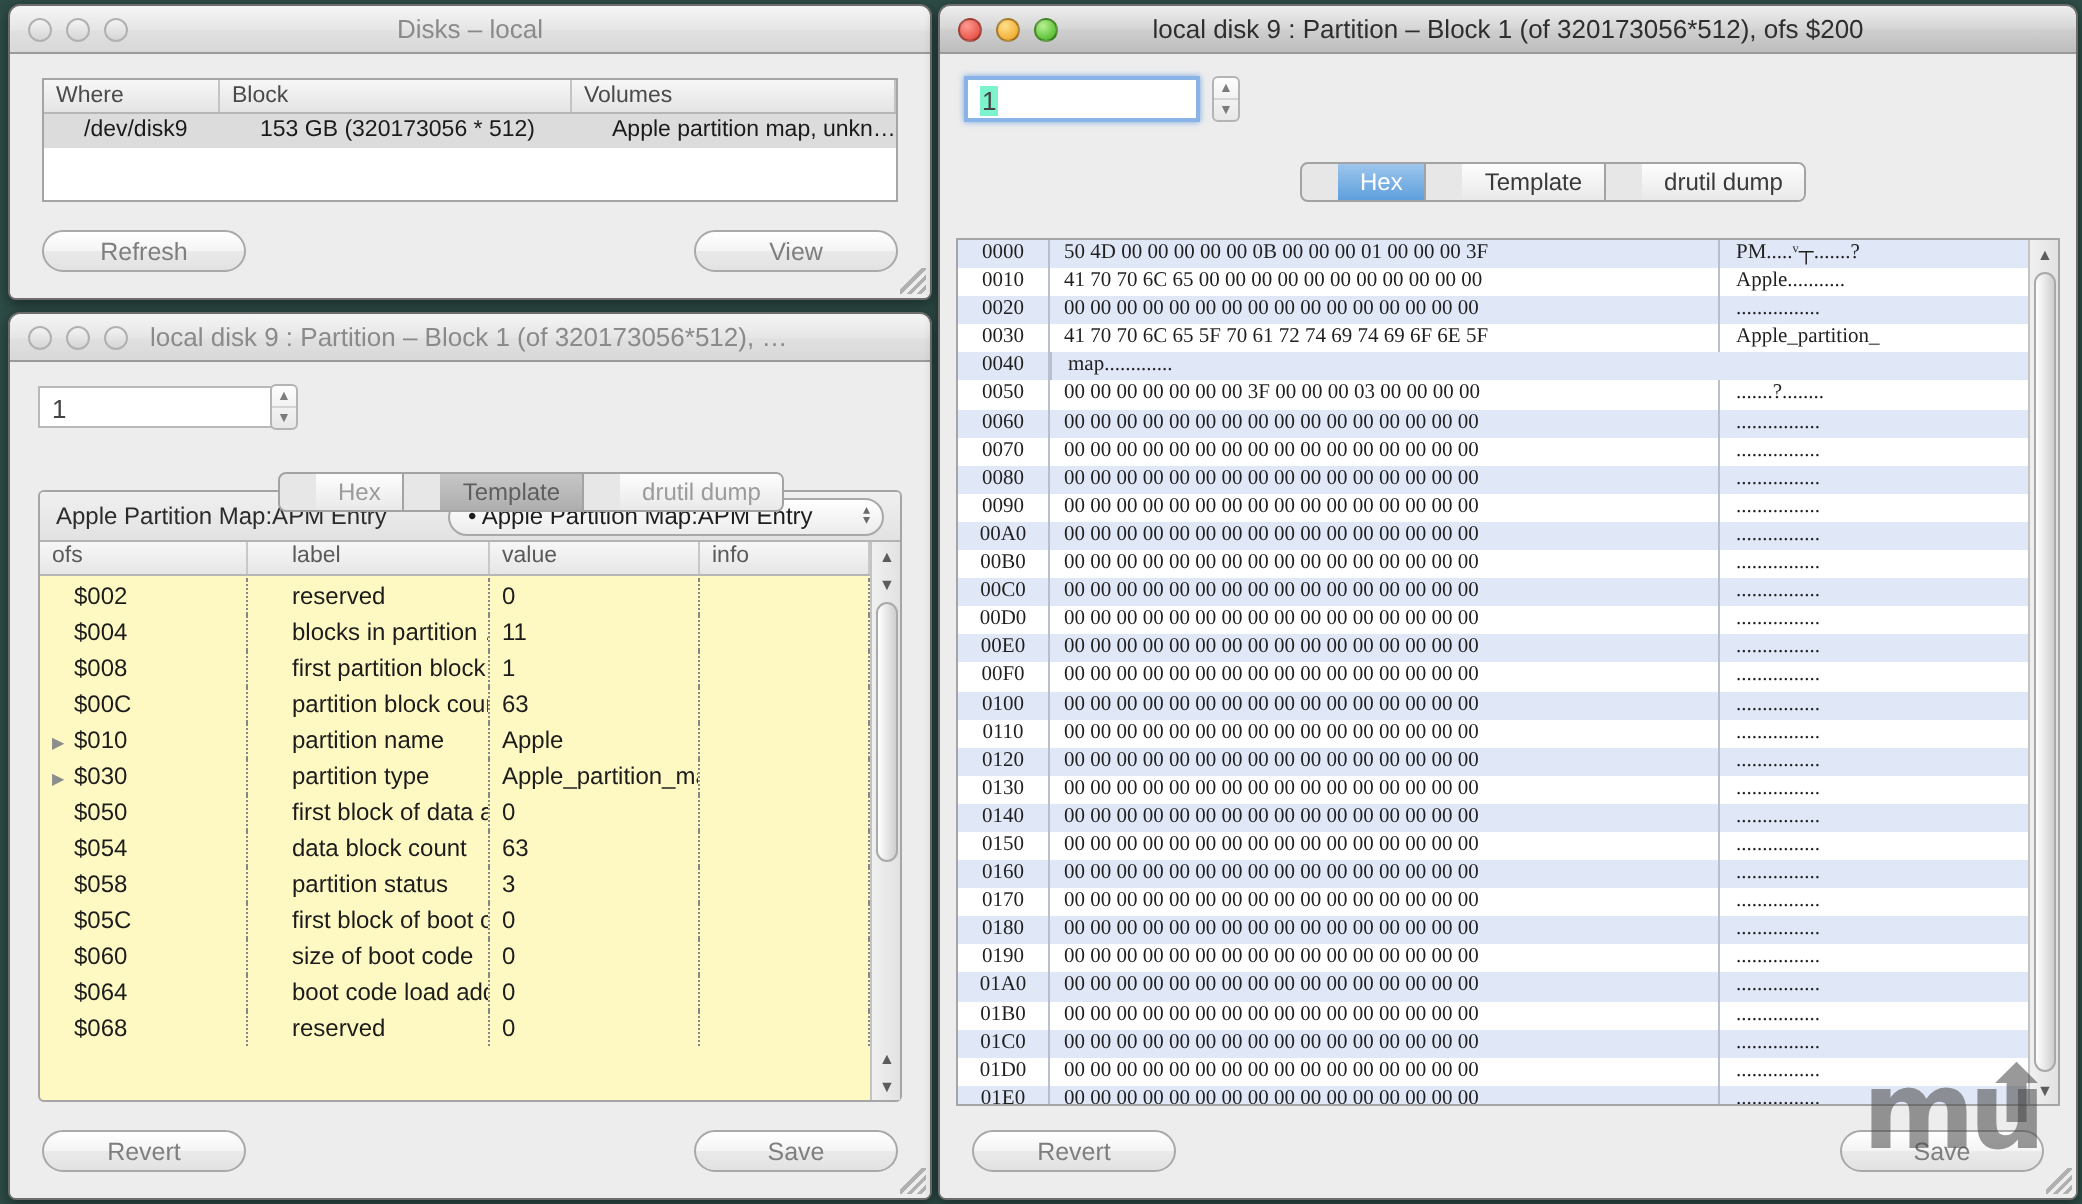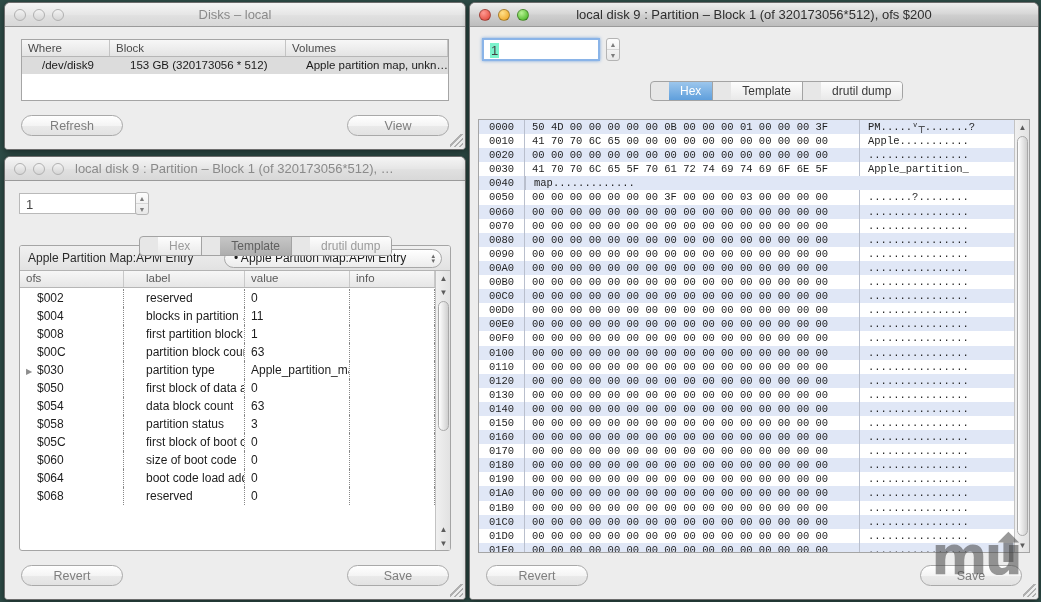--- a/index.html
+++ b/index.html
@@ -92,21 +92,21 @@
   .numfield { position:absolute; left:14px; top:12px; width:118px; height:21px;
               border:1px solid #b9b9b9; background:#fff;
               font-size:13px; color:#444; padding:2px 0 0 6px; line-height:17px; }
   .stepper { position:absolute; width:14px; height:23px; border:1px solid #b4b4b4;
              border-radius:3px; background:linear-gradient(to bottom,#fdfdfd,#e8e8e8);
              display:flex; flex-direction:column; }
   .stepper > div { flex:1; display:flex; align-items:center; justify-content:center;
                    font-size:7px; color:#7c7c7c; line-height:1; }
   .stepper > div:first-child { border-bottom:1px solid #d6d6d6; }
 
-  .panel { position:absolute; border:1px solid #a5a5a5; background:#ffffff;
+  .panel { position:absolute; border:1px solid #a5a5a5; background:#fef9c3;
            border-radius:3px; }
 
   .tmplhdr { height:25px; display:flex; align-items:center;
              background:linear-gradient(to bottom,#f0f0f0,#e2e2e2);
              border-bottom:1px solid #b3b3b3; padding:0 8px;
              border-radius:2px 2px 0 0; }
   .tmplhdr .lbl { font-size:12px; color:#2b2b2b; }
   .popup { margin-left:auto; width:218px; height:19px;
            border:1px solid #a8a8a8; border-radius:10px;
            background:linear-gradient(to bottom,#ffffff,#ececec);
@@ -137,21 +137,21 @@
   .vscroll .ar { position:absolute; left:0; width:15px; height:14px;
                  display:flex; align-items:center; justify-content:center;
                  font-size:8px; color:#5c5c5c; }
   .vscroll .thumb { position:absolute; left:2px; width:11px; border-radius:6px;
                     background:linear-gradient(to right,#ffffff,#cfcfcf); border:1px solid #a9a9a9; }
 
   
   #hexw { left:469px; top:2px; width:570px; height:598px; }
   .hexpanel { position:absolute; left:8px; top:92px; right:8px; bottom:46px;
               border:1px solid #a5a5a5; background:#fff; overflow:hidden; }
-  .hexrow { display:flex; height:14.1px; font-family:Liberation Mono, monospace;
+  .hexrow { display:flex; height:14.1px; font-family:Liberation Serif, serif;
             font-size:10.5px; line-height:14.1px; color:#1f1f1f; white-space:pre; }
   .hexrow.alt { background:#e0e7f6; }
   .hexrow .ofs { width:46px; flex:none; text-align:center; color:#1f1f1f;
                  border-right:1px solid #b9bfcd; }
   .hexrow .bytes { flex:none; width:334px; padding-left:7px; letter-spacing:0px; }
   .hexrow .ascii { flex:1; padding-left:8px; border-left:1px solid #b9bfcd; }
 
   .watermark { position:absolute; right:18px; bottom:22px;
                font-family:"DejaVu Sans", sans-serif; font-size:54px;
                font-weight:700; color:rgba(70,70,70,.55); line-height:42px;
@@ -249,20 +249,26 @@
           <div class="grow">
             <div class="g-ofs"><span class="tri empty">▶</span>$008</div>
             <div class="g-lab">first partition block</div>
             <div class="g-val">1</div>
             <div class="g-inf"></div>
           </div>
           <div class="grow">
             <div class="g-ofs"><span class="tri empty">▶</span>$00C</div>
             <div class="g-lab">partition block count</div>
             <div class="g-val">63</div>
+            <div class="g-inf"></div>
+          </div>
+          <div class="grow">
+            <div class="g-ofs"><span class="tri">▶</span>$010</div>
+            <div class="g-lab">partition name</div>
+            <div class="g-val">Apple</div>
             <div class="g-inf"></div>
           </div>
           <div class="grow">
             <div class="g-ofs"><span class="tri">▶</span>$030</div>
             <div class="g-lab">partition type</div>
             <div class="g-val">Apple_partition_map</div>
             <div class="g-inf"></div>
           </div>
           <div class="grow">
             <div class="g-ofs"><span class="tri empty">▶</span>$050</div>

